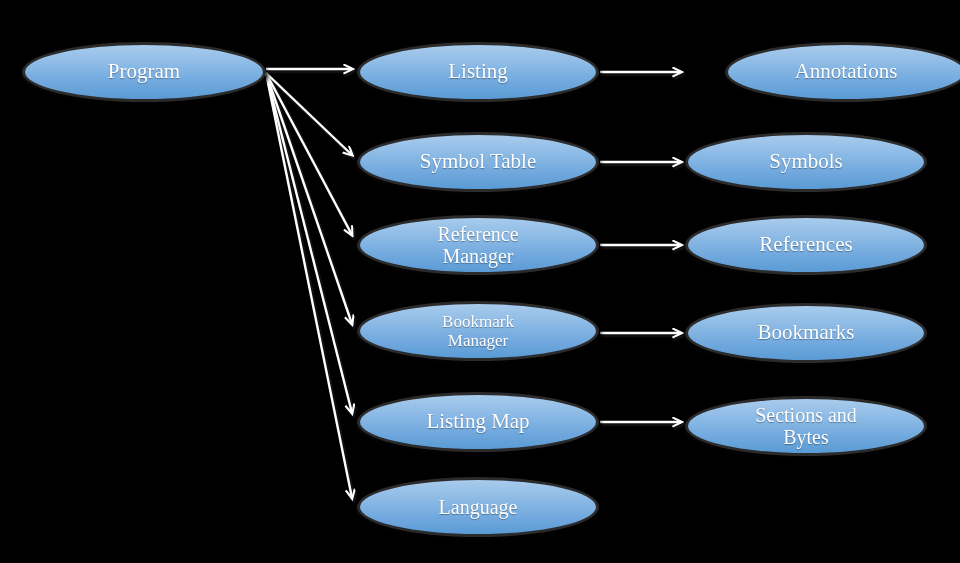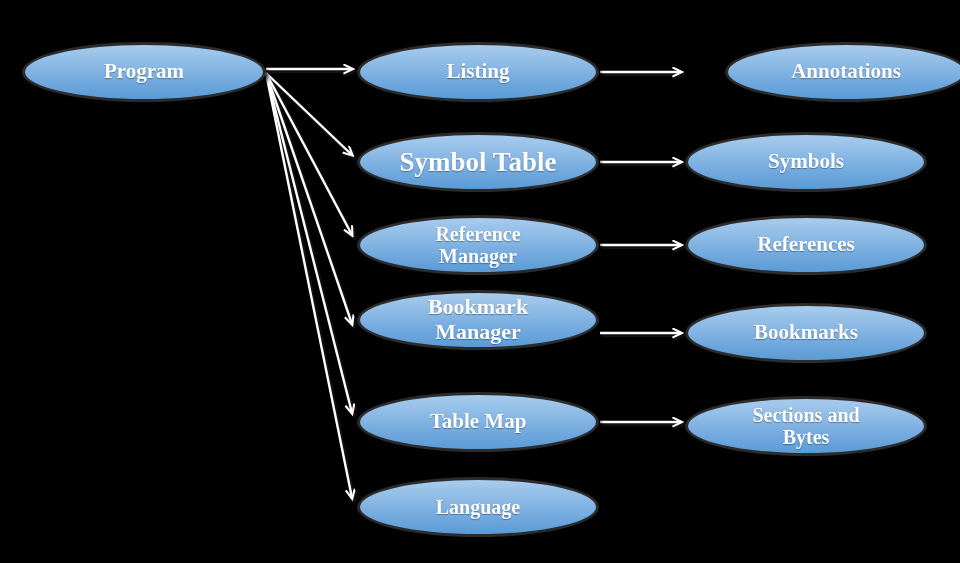--- a/index.html
+++ b/index.html
@@ -41,21 +41,20 @@
     text-align: center;
     color: #ffffff;
     text-shadow: 0 1px 1px rgba(0,0,0,0.35);
     line-height: 1.12;
     z-index: 2;
   }
   .node-label {
     display: block;
     padding: 0 14px;
     white-space: pre-line;
-    font-weight: bold;
   }
 </style>
 </head>
 <body>
 
 <div id="stage">
 
   <svg id="edges" viewBox="0 0 960 563" width="960" height="563" xmlns="http://www.w3.org/2000/svg">
       <defs>
         <marker id="ah" markerWidth="12" markerHeight="12" refX="9.2" refY="5" orient="auto" markerUnits="userSpaceOnUse">
@@ -89,33 +88,33 @@
       <line x1="600" y1="422" x2="681" y2="422" stroke="#ffffff" stroke-width="2.4" marker-end="url(#ah)"></line>
     </svg>
 
   <div id="node-layer">
       <div class="node" style="left: 22px; top: 42px; width: 244px; height: 60px; font-size: 21px;">
         <span class="node-label">Program</span>
       </div>
       <div class="node" style="left: 357px; top: 42px; width: 242px; height: 60px; font-size: 21px;">
         <span class="node-label">Listing</span>
       </div>
-      <div class="node" style="left: 357px; top: 132px; width: 242px; height: 60px; font-size: 27px;">
+      <div class="node" style="left: 357px; top: 132px; width: 242px; height: 60px; font-size: 21px;">
         <span class="node-label">Symbol Table</span>
       </div>
       <div class="node" style="left: 357px; top: 215px; width: 242px; height: 60px; font-size: 20px;">
         <span class="node-label">Reference
 Manager</span>
       </div>
-      <div class="node" style="left: 357px; top: 290px; width: 242px; height: 60px; font-size: 22px;">
+      <div class="node" style="left: 357px; top: 301px; width: 242px; height: 60px; font-size: 17px;">
         <span class="node-label">Bookmark
 Manager</span>
       </div>
       <div class="node" style="left: 357px; top: 392px; width: 242px; height: 60px; font-size: 21px;">
-        <span class="node-label">Table Map</span>
+        <span class="node-label">Listing Map</span>
       </div>
       <div class="node" style="left: 357px; top: 477px; width: 242px; height: 60px; font-size: 20px;">
         <span class="node-label">Language</span>
       </div>
       <div class="node" style="left: 725px; top: 42px; width: 242px; height: 60px; font-size: 21px;">
         <span class="node-label">Annotations</span>
       </div>
       <div class="node" style="left: 685px; top: 132px; width: 242px; height: 60px; font-size: 21px;">
         <span class="node-label">Symbols</span>
       </div>

